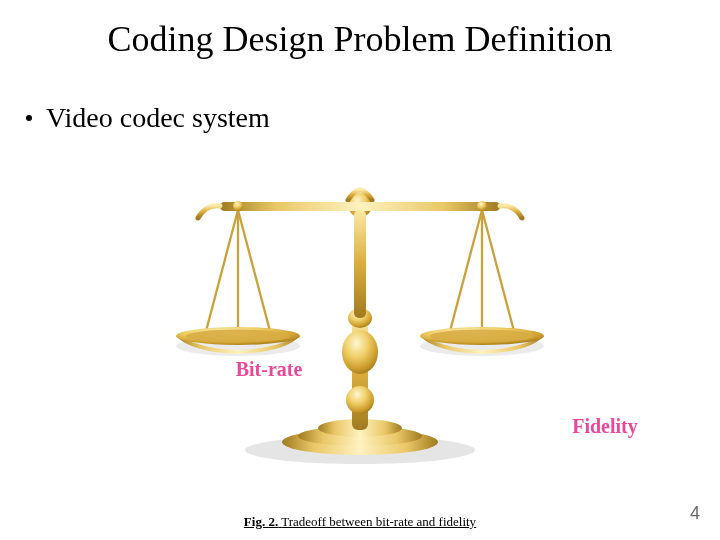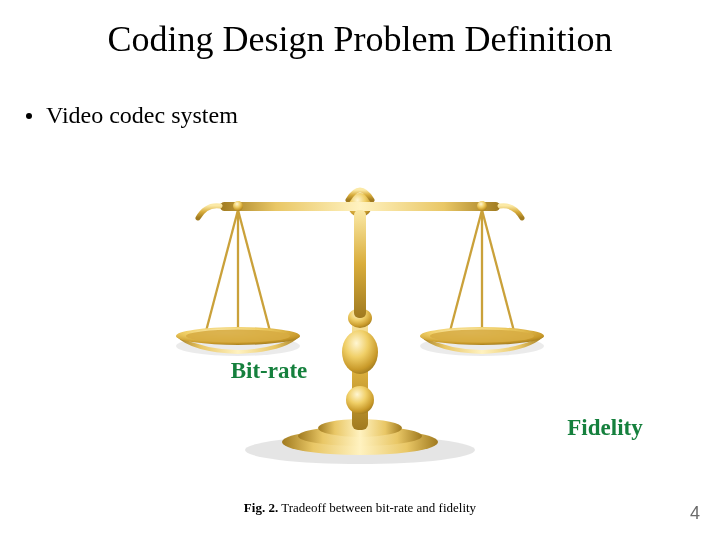--- a/index.html
+++ b/index.html
@@ -25,65 +25,66 @@
     left: 0;
     width: 720px;
     text-align: center;
     font-size: 36px;
     font-weight: 400;
   }
   .bullet {
     position: absolute;
     top: 102px;
     left: 26px;
-    font-size: 24px;
+    font-size: 28px;
     display: flex;
     align-items: center;
   }
   .bullet .dot {
     width: 6px;
     height: 6px;
     background: #000;
     border-radius: 50%;
     margin-right: 14px;
     display: inline-block;
   }
   .figure {
     position: absolute;
     top: 150px;
     left: 135px;
     width: 450px;
     height: 320px;
   }
   .caption {
     position: absolute;
-    bottom: 24px;
+    bottom: 10px;
     left: 0;
     width: 720px;
     text-align: center;
     font-size: 13px;
+    text-decoration: underline;
   }
   .caption .fignum {
     font-weight: 700;
   }
   .pagenum {
     position: absolute;
     right: 20px;
     bottom: 16px;
     font-size: 18px;
     color: #6b6b6b;
     font-family: Arial, Helvetica, sans-serif;
   }
   
   .scale-label {
     position: absolute;
     font-family: "Times New Roman", Times, serif;
-    font-size: 23px;
+    font-size: 20px;
     font-weight: 700;
-    color: #15803d;
+    color: #ec4899;
     text-align: center;
   }
   .label-left  { left: 74px;  top: 208px; width: 120px; }
   .label-right { left: 410px; top: 224px; width: 120px; margin-top: 41px; }
 </style>
 </head>
 <body>
 
 <div class="slide">
 

